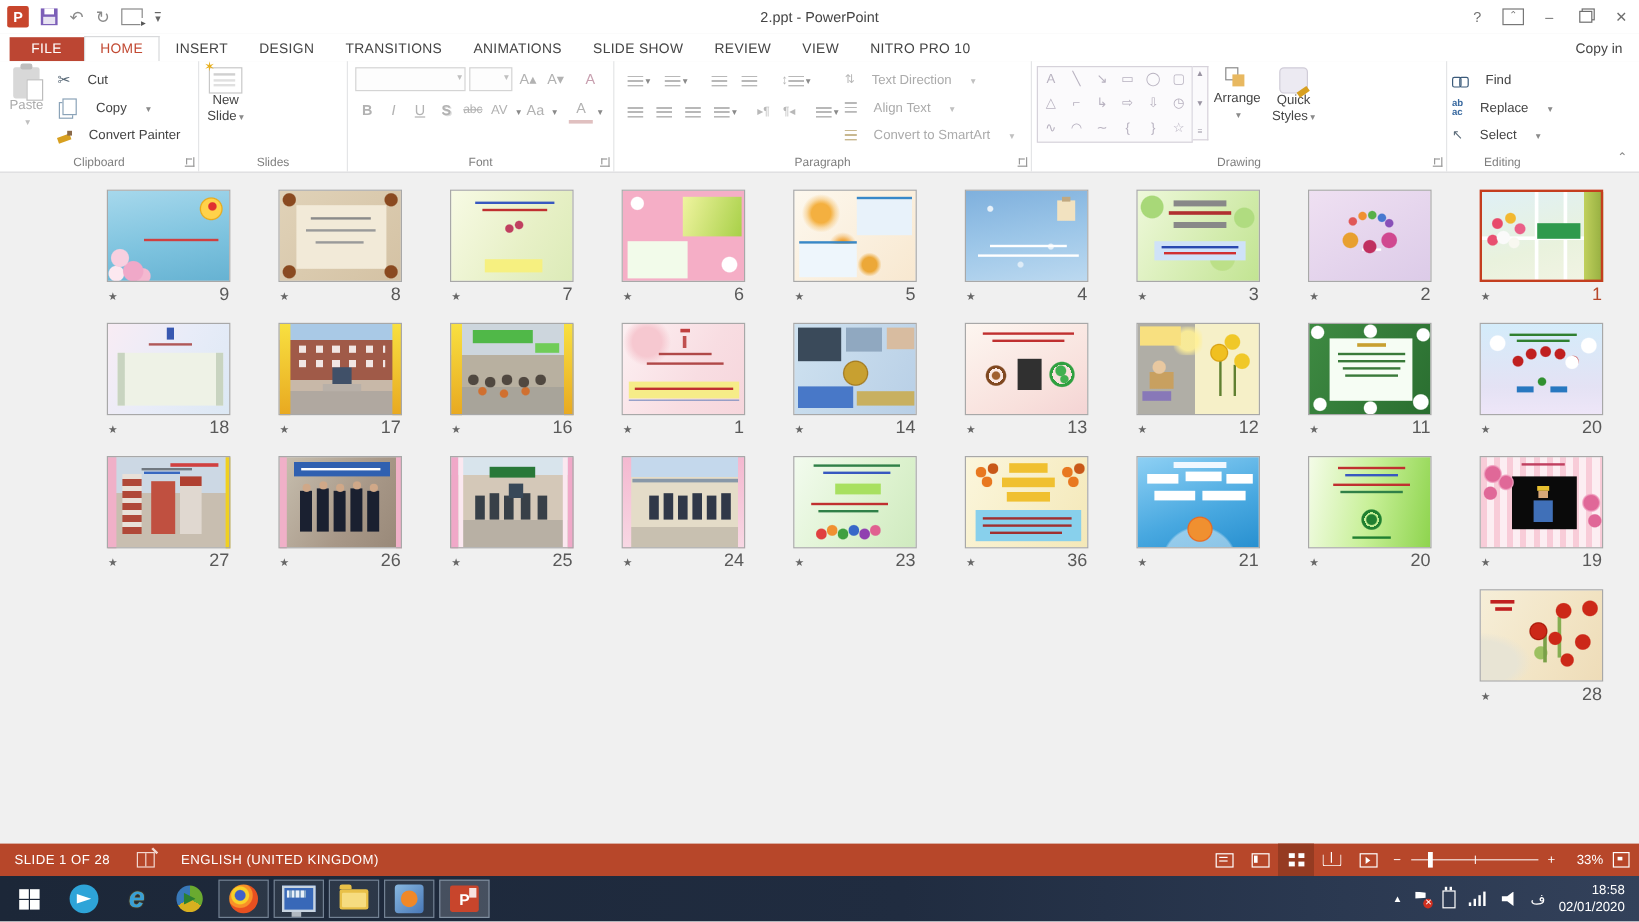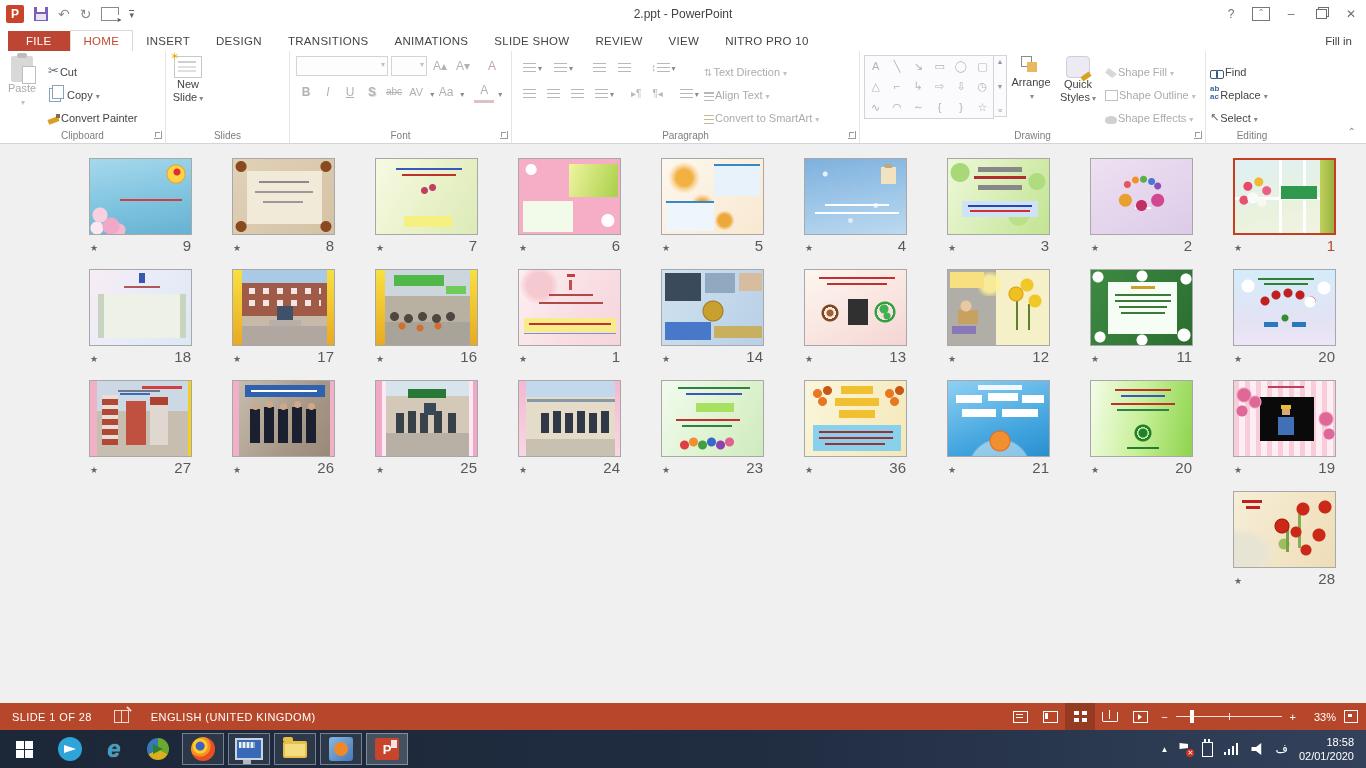--- a/index.html
+++ b/index.html
@@ -34,21 +34,21 @@
   
   .ribbon{position:absolute;top:51px;left:0;right:0;height:92px;background:#fff;border-bottom:1px solid #d4d5d7;display:flex;}
   .grp{position:relative;height:100%;border-right:1px solid #e4e5e7;box-sizing:border-box;flex-shrink:0;}
   .grp-label{position:absolute;bottom:2px;left:0;right:0;text-align:center;color:#7e7e7e;font-size:10px;}
   .launcher{position:absolute;right:3px;bottom:4px;width:7px;height:7px;border-right:1px solid #9a9a9a;border-bottom:1px solid #9a9a9a;}
   .launcher::before{content:"";position:absolute;left:1px;top:1px;width:4px;height:4px;border-left:1px solid #9a9a9a;border-top:1px solid #9a9a9a;}
   .grp-body{display:flex;height:74px;padding-top:2px;box-sizing:border-box;}
   .bigbtn{display:flex;flex-direction:column;align-items:center;justify-content:flex-start;width:44px;padding-top:3px;font-size:11px;color:#444;text-align:center;line-height:13px;}
   .bigbtn.dis{color:#ababab;}
   .col{display:flex;flex-direction:column;justify-content:flex-start;}
-  .sbtn{display:flex;align-items:flex-end;gap:1px;height:23px;font-size:11px;color:#444;padding:0 4px;white-space:nowrap;}
+  .sbtn{display:flex;align-items:center;gap:14px;height:23px;font-size:11px;color:#444;padding:0 4px;white-space:nowrap;}
   .sbtn.dis{color:#ababab;}
   .dd::after{content:"▾";font-size:8px;color:#8a8a8a;margin-left:2px;}
   .dis .dd::after,.dd.dis::after{color:#c0c0c0;}
   
   .i-paste{width:22px;height:26px;background:#d8d8d8;border-radius:2px;position:relative;}
   .i-paste::before{content:"";position:absolute;left:6px;top:-3px;width:10px;height:5px;background:#bdbdbd;border-radius:2px;}
   .i-paste::after{content:"";position:absolute;right:-3px;bottom:-2px;width:12px;height:16px;background:#fff;border:1px solid #bdbdbd;}
   .i-cut::before{content:"✂";color:#5a6a78;font-size:13px;}
   .i-copy{width:10px;height:12px;border:1px solid #8ba3b8;background:#fff;box-shadow:-3px 3px 0 -1px #fff,-3px 3px 0 0 #8ba3b8;margin:0 2px 2px 4px;}
   .i-painter{width:12px;height:12px;position:relative;}
@@ -485,21 +485,21 @@
     <span class="tab-file">FILE</span>
     <span class="tab active">HOME</span>
     <span class="tab">INSERT</span>
     <span class="tab">DESIGN</span>
     <span class="tab">TRANSITIONS</span>
     <span class="tab">ANIMATIONS</span>
     <span class="tab">SLIDE SHOW</span>
     <span class="tab">REVIEW</span>
     <span class="tab">VIEW</span>
     <span class="tab">NITRO PRO 10</span>
-    <span class="signin">Fill in</span>
+    <span class="signin">Copy in</span>
   </div>
 
   <div class="ribbon">
 
     <div class="grp" style="width:166px">
       <div class="grp-body">
         <div class="bigbtn dis">
           <span class="i-paste"></span>
           <span>Paste</span>
             <span class="dd"></span>
@@ -665,37 +665,20 @@
         </div>
         <div class="bigbtn" style="width:48px">
           <span class="i-arrange"></span>
           <span>Arrange</span>
             <span class="dd"></span>
         </div>
         <div class="bigbtn" style="width:46px">
           <span class="i-qstyle"></span>
           <span>Quick</span>
           <span><span>Styles</span><span class="dd"></span></span>
-        </div>
-        <div class="col" style="padding-top:2px">
-          <div class="sbtn dis">
-              <span class="i-fill"></span>
-              <span>Shape Fill</span>
-              <span class="dd"></span>
-            </div>
-          <div class="sbtn dis">
-              <span class="i-outline"></span>
-              <span>Shape Outline</span>
-              <span class="dd"></span>
-            </div>
-          <div class="sbtn dis">
-              <span class="i-effects"></span>
-              <span>Shape Effects</span>
-              <span class="dd"></span>
-            </div>
         </div>
       </div>
       <div class="grp-label">Drawing</div>
       <div class="launcher"></div>
     </div>
 
     <div class="grp" style="width:92px;border-right:none">
       <div class="grp-body">
         <div class="col" style="padding-top:2px">
           <div class="sbtn">

